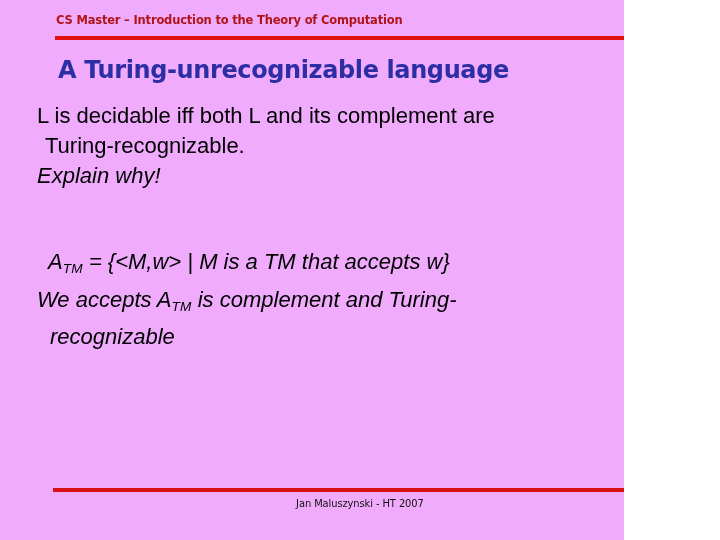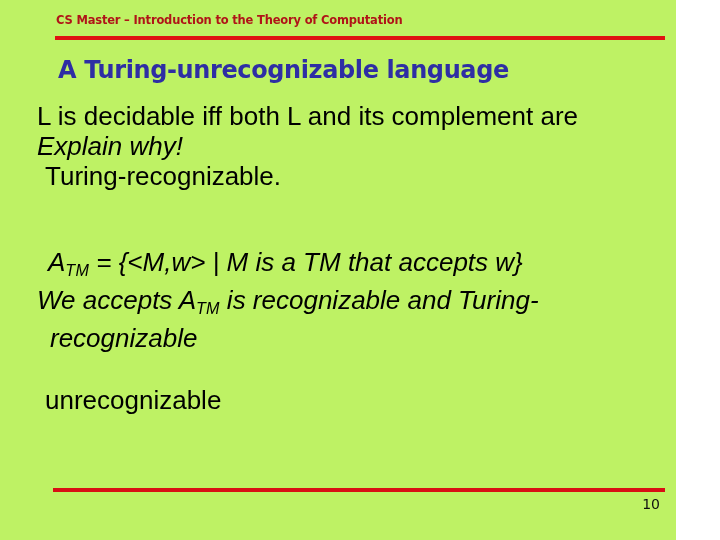--- a/index.html
+++ b/index.html
@@ -5,23 +5,23 @@
   html, body {
     margin: 0;
     padding: 0;
     background: #ffffff;
   }
   body {
     font-family: "Liberation Sans", sans-serif;
   }
   #slide {
     position: relative;
-    width: 676px;
+    width: 624px;
     height: 540px;
-    background: #bef264;
+    background: #f0abfc;
     overflow: hidden;
   }
 
   
   .slide-header {
     position: absolute;
     left: 56px;
     top: 12px;
     width: 610px;
     font-family: "DejaVu Sans", sans-serif;
@@ -70,21 +70,21 @@
     position: absolute;
     left: 0;
     top: 0;
     width: 720px;
     height: 540px;
   }
   .para {
     position: absolute;
     color: #000000;
     font-family: "Liberation Sans", sans-serif;
-    font-size: 26px;
+    font-size: 22px;
     line-height: 30px;
     white-space: nowrap;
   }
   .line { white-space: nowrap; }
   .ital { font-style: italic; }
   .indent1 { padding-left: 8px; }
   .indent2 { padding-left: 13px; }
 
   .p-decidable { left: 37px; top: 101px; }
   .p-atm       { left: 48px; top: 247px; font-style: italic; }
@@ -132,41 +132,43 @@
   <div class="slide-header">CS Master – Introduction to the Theory of Computation</div>
 
   <div class="rule-top"></div>
 
   <div class="slide-title">A Turing-unrecognizable language</div>
 
   <div class="body-area">
 
     <div class="para p-decidable">
       <div class="line">L is decidable iff both  L and its complement  are</div>
+      <div class="line indent1">Turing-recognizable.</div>
       <div class="line ital">Explain why!</div>
-      <div class="line indent1">Turing-recognizable.</div>
     </div>
 
     <div class="para p-atm">
       <div class="line">
         <span>A</span><sub class="tm">TM</sub><span> = {&lt;M,w&gt; | M is a TM that accepts w}</span>
       </div>
     </div>
 
     <div class="para p-proved">
       <div class="line">
-        <span>We accepts </span><span>A</span><sub class="tm">TM</sub><span> is  recognizable and Turing-</span>
+        <span>We accepts </span><span>A</span><sub class="tm">TM</sub><span> is  complement and Turing-</span>
       </div>
       <div class="line indent2">recognizable</div>
     </div>
 
     <div class="para p-hence">
-      <div class="line indent1">unrecognizable</div>
     </div>
 
   </div>
 
   <div class="rule-bottom"></div>
 
+  <div class="footer-center">
+    <span>Jan Maluszynski - HT 2007</span>
+  </div>
 
   <div class="footer-page">10</div>
 
 </div>
 
 </body></html>

